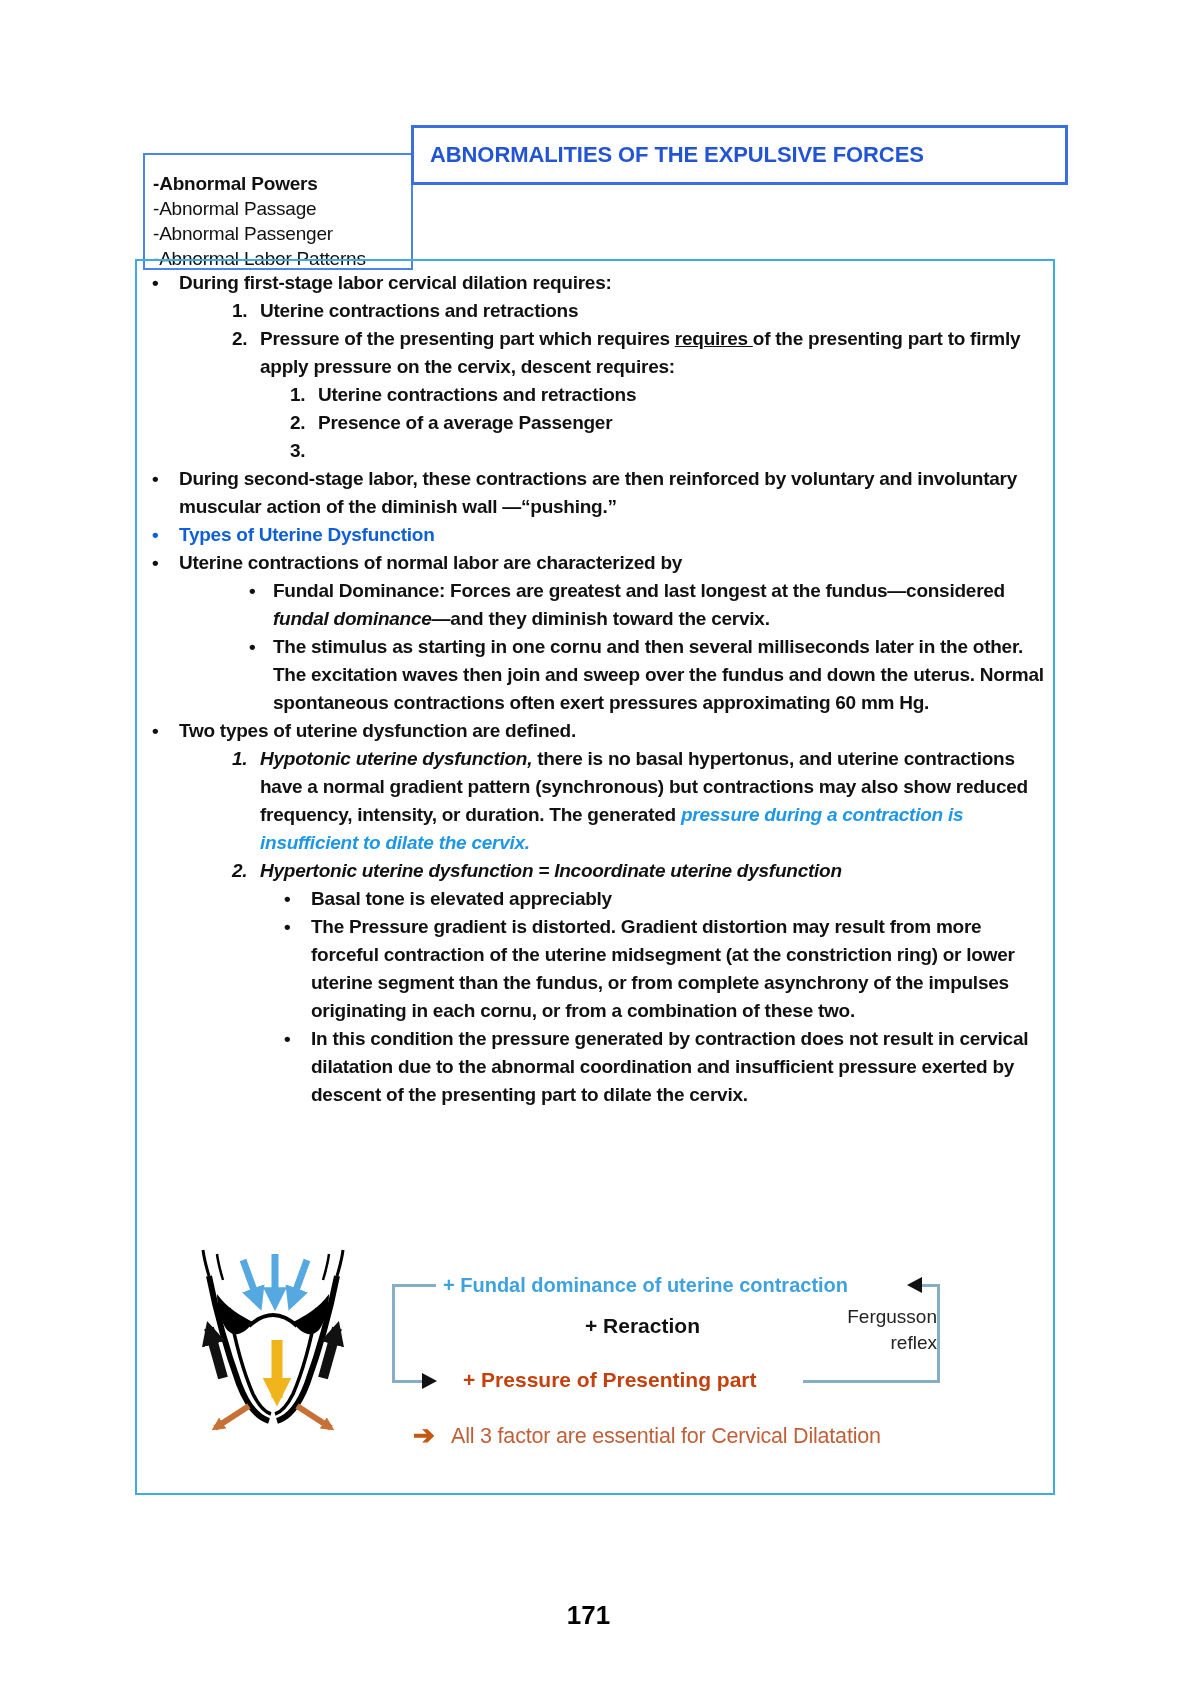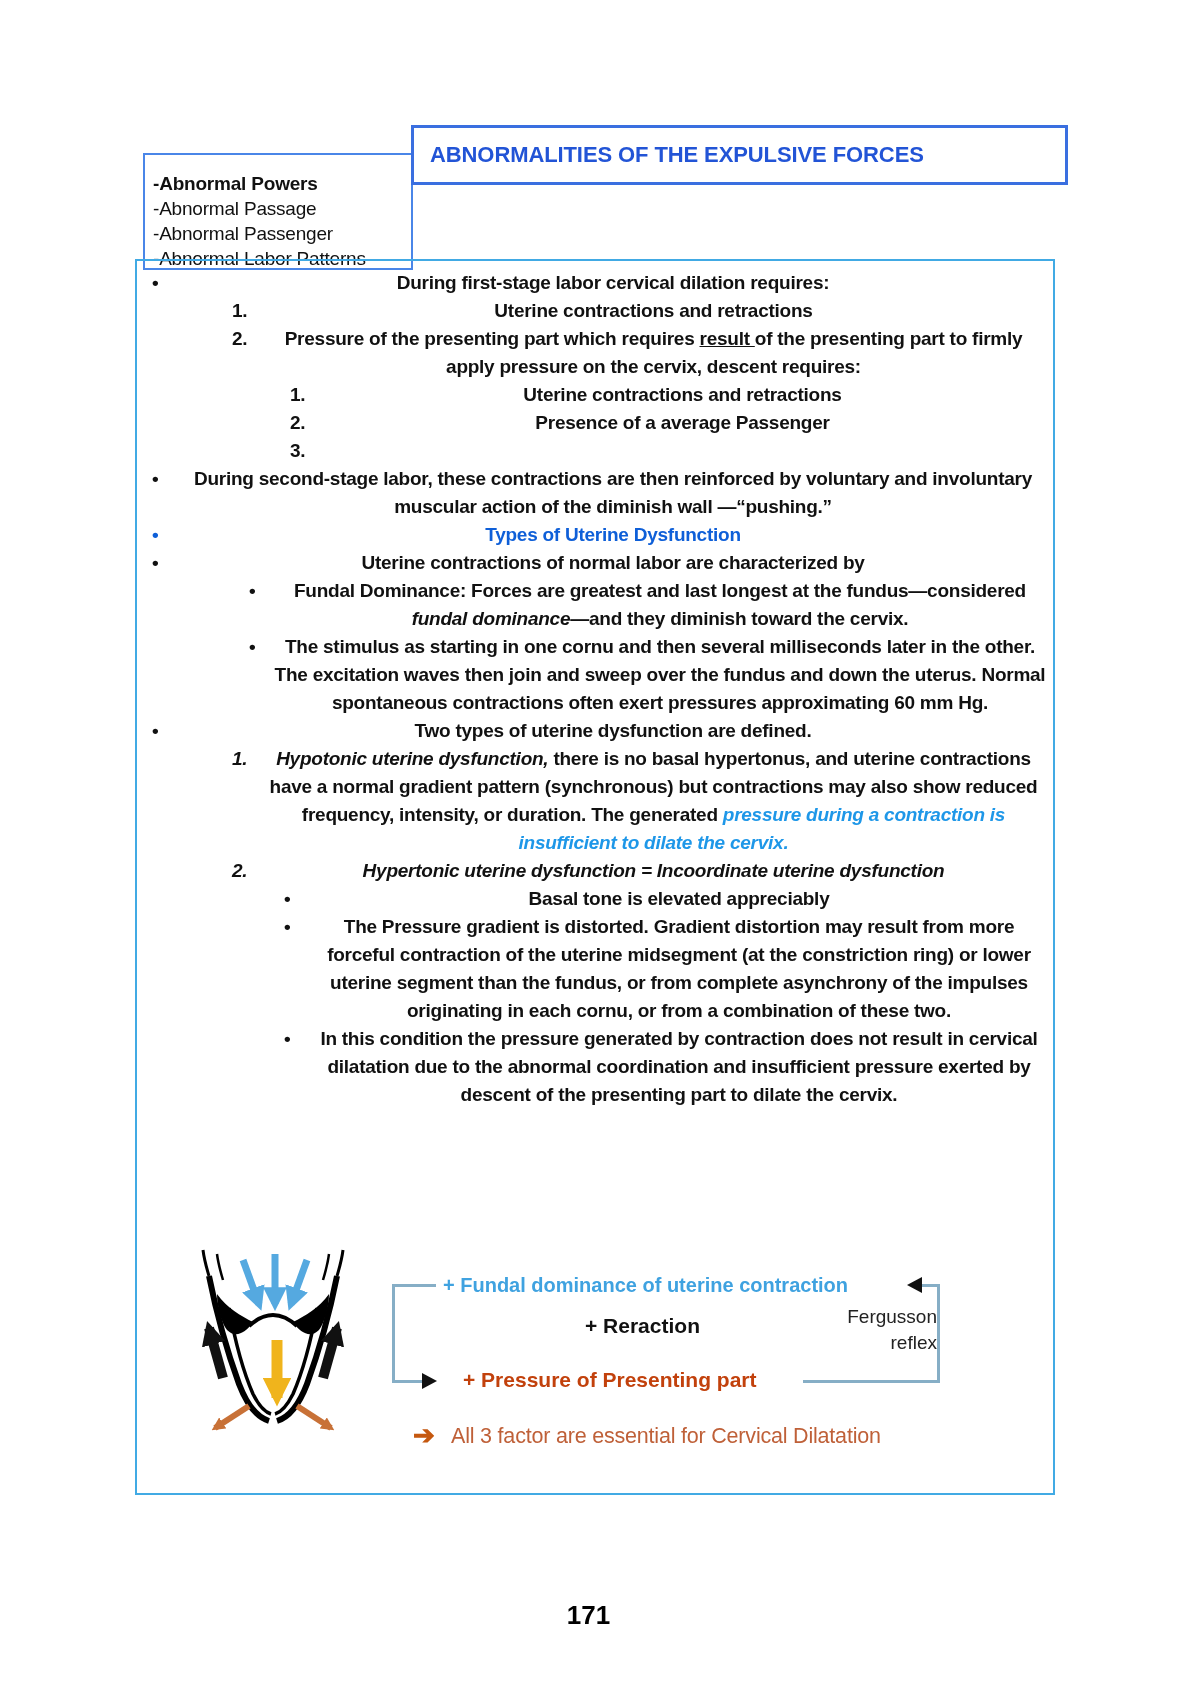--- a/index.html
+++ b/index.html
@@ -21,21 +21,21 @@
     display:flex;align-items:center;padding-left:16px;
   }
   .header-title{font-size:22px;font-weight:700;color:#2254d6;letter-spacing:-0.1px;}
   
   .main-box{
     position:absolute;left:135px;top:259px;width:920px;height:1236px;
     border:2px solid #41aae4;box-sizing:border-box;padding-top:8px;
   }
   .li{display:flex;font-size:19px;line-height:28px;font-weight:700;letter-spacing:-0.25px;}
   .marker{flex:none;}
-  .txt{flex:1;padding-right:6px;text-align:center;}
+  .txt{flex:1;padding-right:6px;}
   .l1  .marker{margin-left:15px;width:27px;}
   .l2n .marker{margin-left:95px;width:28px;}
   .l2b .marker{margin-left:112px;width:24px;}
   .l3n .marker{margin-left:153px;width:28px;}
   .l3b .marker{margin-left:147px;width:27px;}
   .marker.it{font-style:italic;}
   .c-blue{color:#0e5fd8;}
   .u{text-decoration:underline;}
   .i{font-style:italic;}
   .blue-i{font-style:italic;color:#1e97e8;}
@@ -77,21 +77,21 @@
       <div class="li l1">
         <span class="marker">•</span>
         <span class="txt"><span>During first-stage labor cervical dilation requires:</span></span>
       </div>
       <div class="li l2n">
         <span class="marker">1.</span>
         <span class="txt"><span>Uterine contractions and retractions</span></span>
       </div>
       <div class="li l2n">
         <span class="marker">2.</span>
-        <span class="txt"><span>Pressure of the presenting part which requires </span><span class="u">result </span><span>of the presenting part to firmly apply pressure on the cervix, descent requires:</span></span>
+        <span class="txt"><span>Pressure of the presenting part which requires </span><span class="u">requires </span><span>of the presenting part to firmly apply pressure on the cervix, descent requires:</span></span>
       </div>
       <div class="li l3n">
         <span class="marker">1.</span>
         <span class="txt"><span>Uterine contractions and retractions</span></span>
       </div>
       <div class="li l3n">
         <span class="marker">2.</span>
         <span class="txt"><span>Presence of a average Passenger</span></span>
       </div>
       <div class="li l3n">

